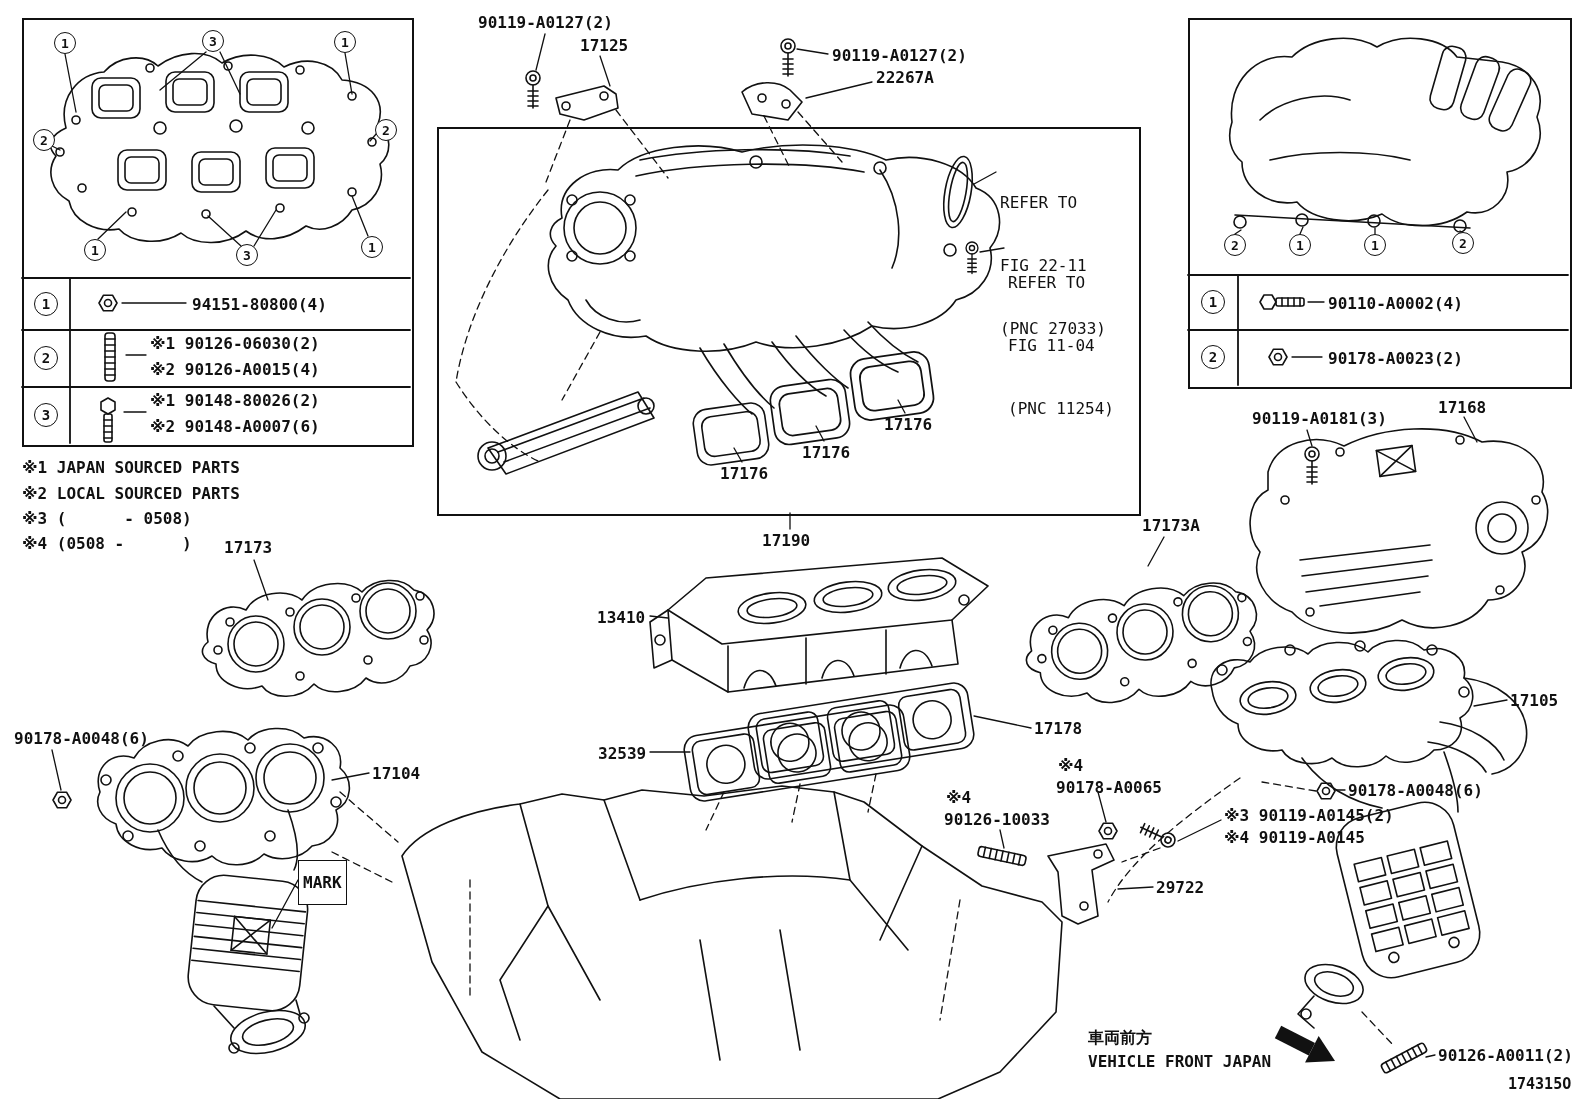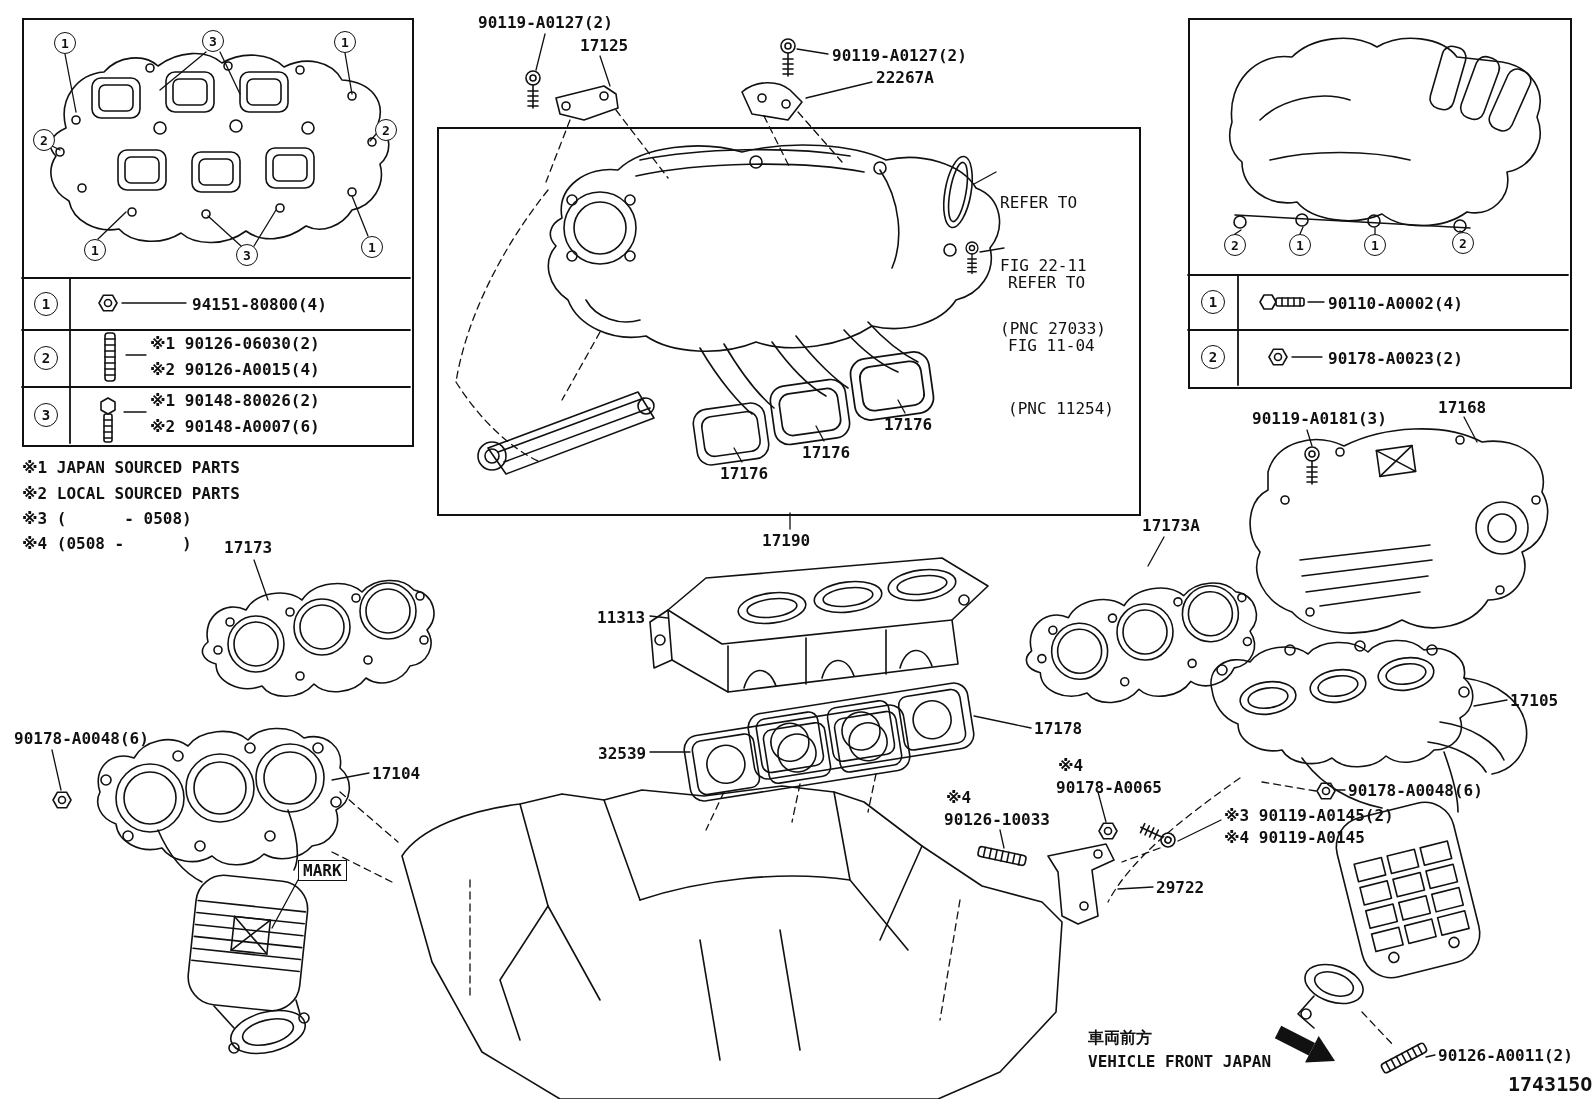--- a/index.html
+++ b/index.html
@@ -1,26 +1,26 @@
 <!DOCTYPE html>
 <html><head>
 <meta charset="utf-8">
 <style>
   html,body{margin:0;padding:0}
   .stage{position:relative;width:1592px;height:1099px;background:#fff;overflow:hidden;
          font-family:"DejaVu Sans Mono","DejaVu Sans",monospace;color:#111}
   .box{position:absolute;border:2px solid #111;background:transparent}
   svg.art{position:absolute;left:0;top:0}
   .lbl{position:absolute;font-weight:bold;font-size:16px;line-height:19px;white-space:pre}
-  .lbl.small{font-size:20px}
+  .lbl.small{font-size:15px}
   .callout{position:absolute;width:22px;height:22px;border:1.5px solid #111;border-radius:50%;
            background:#fff;display:flex;align-items:center;justify-content:center;
            font-size:13px;font-weight:bold;box-sizing:border-box}
   .callout.lg{width:24px;height:24px;font-size:14px}
-  .markbox{border:1.5px solid #111;padding:0 4px;background:#fff}
+  .markbox{border:1.5px solid #111;padding:12px 4px;background:#fff}
   .refer{position:absolute;font-weight:normal;font-size:16px;line-height:21px;white-space:pre}
 </style>
 </head>
 <body>
 
 <div class="stage">
 
   <div class="box" style="left:22px;top:18px;width:388px;height:425px"></div>
   <div class="box" style="left:437px;top:127px;width:700px;height:385px"></div>
   <div class="box" style="left:1188px;top:18px;width:380px;height:367px"></div>
@@ -449,21 +449,21 @@
     <div>REFER TO</div>
     <div>FIG 11-04</div>
     <div>(PNC 11254)</div>
   </div>
 
   <div class="lbl" style="left:720px;top:464px">17176</div>
   <div class="lbl" style="left:802px;top:443px">17176</div>
   <div class="lbl" style="left:884px;top:415px">17176</div>
   <div class="lbl" style="left:762px;top:531px">17190</div>
   <div class="lbl" style="left:224px;top:538px">17173</div>
-  <div class="lbl" style="left:597px;top:608px">11313</div>
+  <div class="lbl" style="left:597px;top:608px">13410</div>
   <div class="lbl" style="left:1142px;top:516px">17173A</div>
   <div class="lbl" style="left:1438px;top:398px">17168</div>
   <div class="lbl" style="left:1252px;top:409px">90119-A0181(3)</div>
   <div class="lbl" style="left:1034px;top:719px">17178</div>
   <div class="lbl" style="left:598px;top:744px">32539</div>
   <div class="lbl" style="left:372px;top:764px">17104</div>
   <div class="lbl" style="left:14px;top:729px">90178-A0048(6)</div>
   <div class="lbl markbox" style="left:298px;top:860px">MARK</div>
   <div class="lbl" style="left:1510px;top:691px">17105</div>
 

